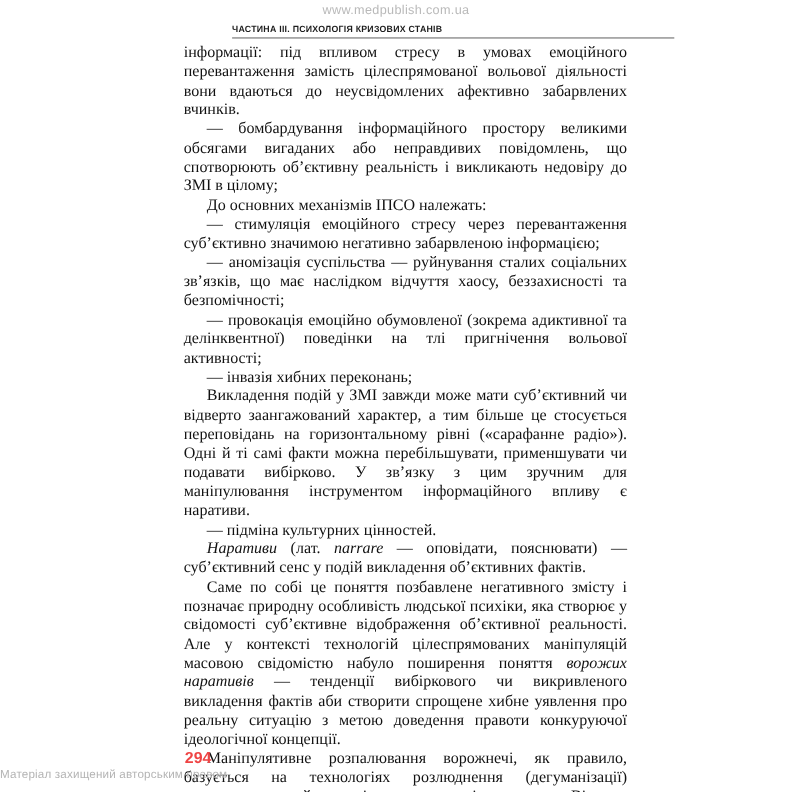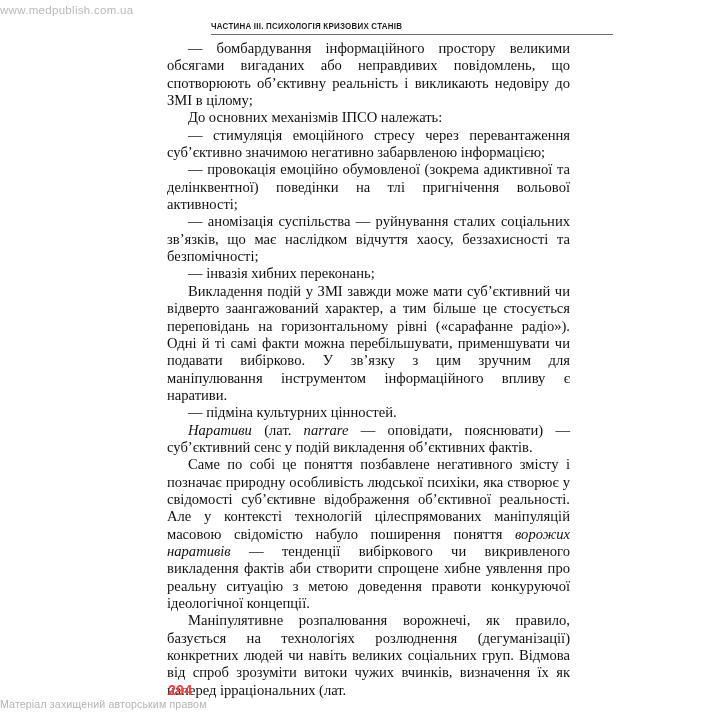--- a/index.html
+++ b/index.html
@@ -23,20 +23,21 @@
     height: 720px;
     box-sizing: border-box;
   }
 
   
   .watermark-top {
     position: absolute;
     top: 4px;
     left: 0;
     width: 720px;
+    text-align: center;
     font-family: "Liberation Sans", "DejaVu Sans", sans-serif;
     font-size: 11.5px;
     letter-spacing: 0.3px;
     color: #b9b9b9;
     user-select: none;
   }
 
   
   .running-head {
     position: absolute;
@@ -120,27 +121,28 @@
 
   <div class="watermark-top">www.medpublish.com.ua</div>
 
   <div class="running-head">
     <span class="rh-text">ЧАСТИНА III. ПСИХОЛОГІЯ КРИЗОВИХ СТАНІВ</span>
     <div class="rule"></div>
   </div>
 
   <div class="column">
 
+    <p class="para noindent">інформації: під впливом стресу в умовах емоційного перевантажен­ня замість цілеспрямованої вольової діяльності вони вдаються до неусвідомлених афективно забарвлених вчинків.</p>
 
     <p class="para dash">— бомбардування інформаційного простору великими обсягами вигаданих або неправдивих повідомлень, що спотворюють об’єктив­ну реальність і викликають недовіру до ЗМІ в цілому;</p>
 
     <p class="para indent">До основних механізмів ІПСО належать:</p>
     <p class="para dash">— стимуляція емоційного стресу через перевантаження суб’єк­тивно значимою негативно забарвленою інформацією;</p>
+    <p class="para dash">— аномізація суспільства — руйнування сталих соціальних зв’яз­ків, що має наслідком відчуття хаосу, беззахисності та безпомічності;</p>
     <p class="para dash">— провокація емоційно обумовленої (зокрема адиктивної та де­лінквентної) поведінки на тлі пригнічення вольової активності;</p>
-    <p class="para dash">— аномізація суспільства — руйнування сталих соціальних зв’яз­ків, що має наслідком відчуття хаосу, беззахисності та безпомічності;</p>
     <p class="para dash">— інвазія хибних переконань;</p>
     <p class="para indent">Викладення подій у ЗМІ завжди може мати суб’єктивний чи від­верто заангажований характер, а тим більше це стосується перепові­дань на горизонтальному рівні («сарафанне радіо»). Одні й ті самі факти можна перебільшувати, применшувати чи подавати вибірко­во. У зв’язку з цим зручним для маніпулювання інструментом ін­формаційного впливу є наративи.</p>
 
     <p class="para dash">— підміна культурних цінностей.</p>
 
     <p class="para indent"><em class="it">Наративи</em><span> (лат. </span><em class="it">narrare</em><span> — оповідати, пояснювати) — суб’єктив­ний сенс у подій викладення об’єктивних фактів.</span></p>
 
     <p class="para indent"><span>Саме по собі це поняття позбавлене негативного змісту і позна­чає природну особливість людської психіки, яка створює у свідомо­сті суб’єктивне відображення об’єктивної реальності. Але у контек­сті технологій цілеспрямованих маніпуляцій масовою свідомістю набуло поширення поняття </span><em class="it">ворожих наративів</em><span> — тенденції вибірко­вого чи викривленого викладення фактів аби створити спрощене хибне уявлення про реальну ситуацію з метою доведення правоти конкуруючої ідеологічної концепції.</span></p>
 
     <p class="para indent"><span>Маніпулятивне розпалювання ворожнечі, як правило, базується на технологіях розлюднення (дегуманізації) конкретних людей чи навіть великих соціальних груп. Відмова від спроб зрозуміти витоки чужих вчинків, визначення їх як наперед ірраціональних (лат. </span></p>

